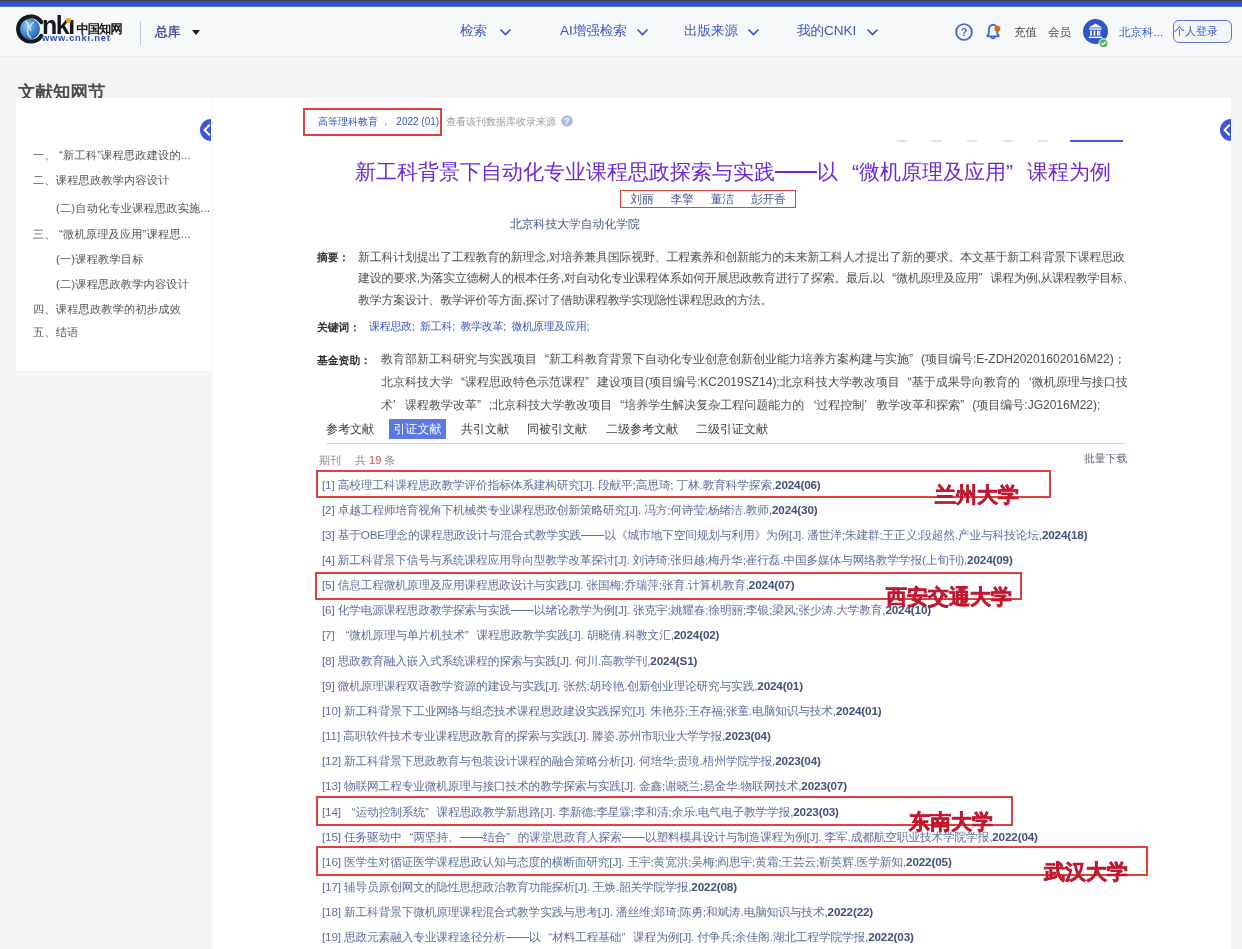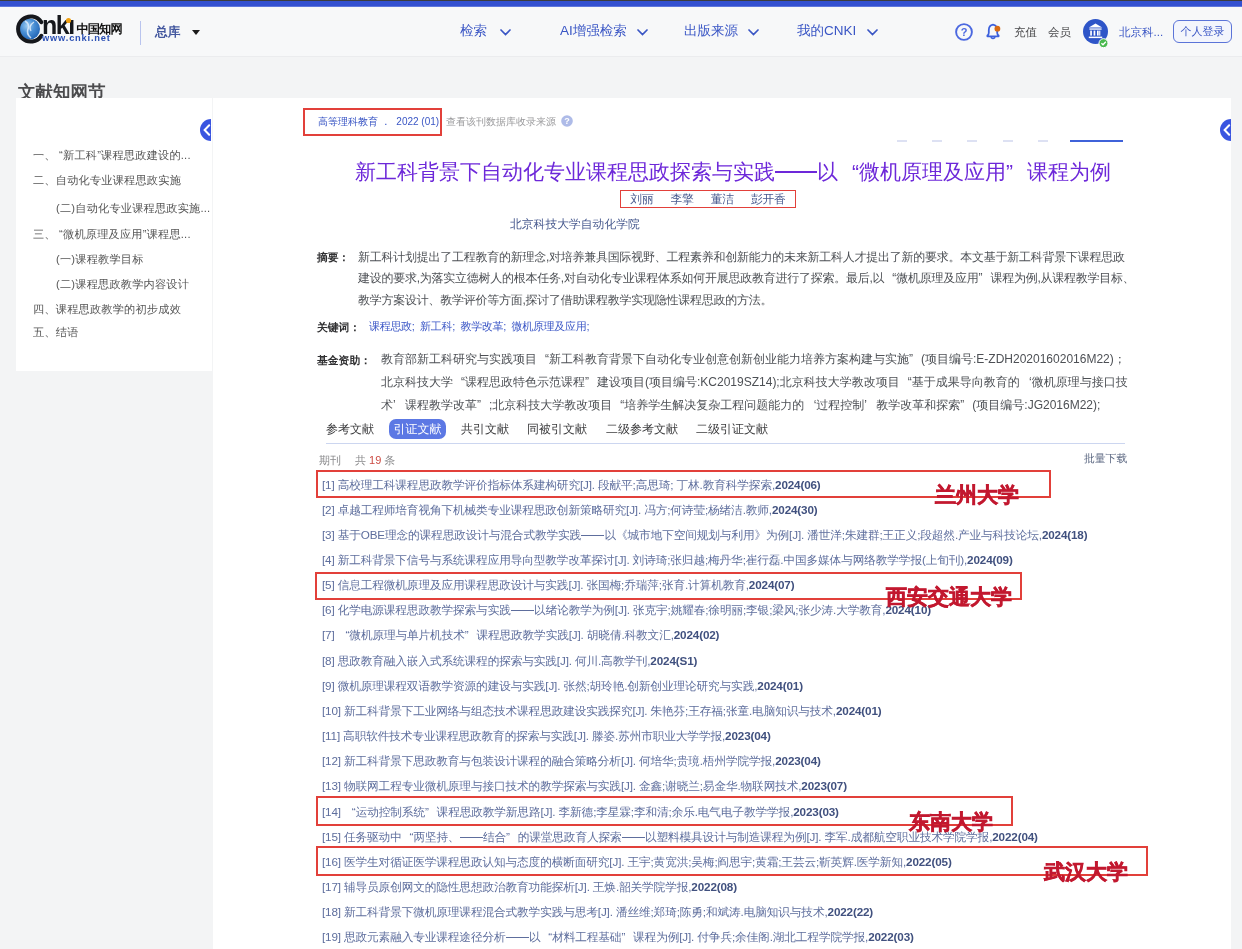--- a/index.html
+++ b/index.html
@@ -23,21 +23,21 @@
 .redlabel{position:absolute;font-size:21px;font-weight:bold;color:#c2182f;-webkit-text-stroke:0.6px #c2182f;white-space:nowrap;line-height:24px;margin-top:11px;}
 .jrow{position:absolute;top:115px;font-size:10px;white-space:nowrap;}
 .dash{position:absolute;top:140px;height:2px;background:#dde1f3;}
 .bluedash{position:absolute;top:140px;height:2px;background:#3f62d9;}
 .doctitle{position:absolute;left:318px;top:156.5px;width:830px;text-align:center;font-size:21px;font-weight:400;color:#6d28d9;white-space:nowrap;line-height:30px;}
 .authors{position:absolute;left:619px;top:190px;width:178px;text-align:center;font-size:11.8px;letter-spacing:-0.2px;color:#47598e;white-space:nowrap;line-height:19.5px;}
 .affil{position:absolute;left:510px;top:217px;width:400px;text-align:left;font-size:11.8px;color:#47598e;white-space:nowrap;}
 .blk-label{position:absolute;left:317px;font-size:10.8px;font-weight:bold;color:#303032;}
 .blk-text{position:absolute;font-size:12px;letter-spacing:-0.25px;color:#4d5055;line-height:21.4px;}
 .tabs{position:absolute;top:421px;font-size:12px;color:#3b3b3d;}
-.tabsel{position:absolute;left:389px;top:419px;width:57px;height:20px;background:#5c78e4;border-radius:7px;color:#fff;font-size:12px;text-align:center;line-height:20px;}
+.tabsel{position:absolute;left:389px;top:419px;width:57px;height:20px;background:#5c78e4;border-radius:0;color:#fff;font-size:12px;text-align:center;line-height:20px;}
 .tabline{position:absolute;left:326px;top:443px;width:799px;height:1px;background:#ccd6f0;}
 .lrow{position:absolute;left:322px;font-size:11.7px;letter-spacing:-0.15px;color:#5e6e9d;white-space:nowrap;}
 .lrow b{font-weight:bold;color:#41517f;}
 .q{display:inline-block;width:1em;text-align:right;letter-spacing:0;}
 .qc{display:inline-block;width:1em;text-align:left;letter-spacing:0;}
 .dl{display:inline-block;width:2em;height:0.09em;background:currentColor;vertical-align:0.26em;}
 </style>
 </head>
 <body>
 <div class="topbar"></div>
@@ -97,28 +97,28 @@
     <rect x="6.4" y="9.4" width="12.2" height="1.3" fill="#ffffff"></rect>
     <rect x="7.2" y="11.6" width="1.7" height="5" fill="#ffffff"></rect>
     <rect x="10.6" y="11.6" width="1.7" height="5" fill="#ffffff"></rect>
     <rect x="14" y="11.6" width="1.7" height="5" fill="#ffffff"></rect>
     <rect x="16.2" y="11.6" width="1.1" height="5" fill="#ffffff"></rect>
     <rect x="5.8" y="17.6" width="13.4" height="1.5" fill="#ffffff"></rect>
     <circle cx="20.5" cy="24.2" r="4.5" fill="#49b84e" stroke="#ffffff" stroke-width="1"></circle>
     <polyline points="18.4,24.2 20,25.8 22.8,22.8" stroke="#ffffff" stroke-width="1.3" fill="none"></polyline>
   </svg>
   <div class="abs" style="left:1119px;top:17.5px;font-size:11.5px;color:#3a56c5">北京科...</div>
-  <div class="abs" style="left:1173px;top:13px;width:57px;height:21px;border:1px solid #5b74d8;border-radius:6px;background:#f3f5fc;text-align:center;line-height:21px;font-size:11px;color:#3a56c5">个人登录</div>
+  <div class="abs" style="left:1173px;top:13px;width:57px;height:21px;border:1px solid #5b74d8;border-radius:6px;background:#f3f5fc;text-align:left;line-height:21px;font-size:11px;color:#3a56c5">个人登录</div>
 </div>
 <div class="pgtitle">文献知网节</div>
 <div class="sidebar"></div>
 <div class="mainpanel"></div>
 
 <div class="sideitem" style="top:148px">一、 “新工科”课程思政建设的...</div>
-<div class="sideitem" style="top:173px">二、自动化专业课程思政实施</div>
+<div class="sideitem" style="top:173px">二、课程思政教学内容设计</div>
 <div class="sideitem l2" style="top:201px">(二)自动化专业课程思政实施...</div>
 <div class="sideitem" style="top:227px">三、 “微机原理及应用”课程思...</div>
 <div class="sideitem l2" style="top:252px">(一)课程教学目标</div>
 <div class="sideitem l2" style="top:277px">(二)课程思政教学内容设计</div>
 <div class="sideitem" style="top:302px">四、课程思政教学的初步成效</div>
 <div class="sideitem" style="top:325px">五、结语</div>
 <div class="cbtn" style="left:200px;top:119px">
     <svg width="11" height="22" viewBox="0 0 11 22">
       <polyline points="9.2,6.2 4.6,11 9.2,15.8" stroke="#fff" stroke-width="2" fill="none" stroke-linecap="round"></polyline>
     </svg>

